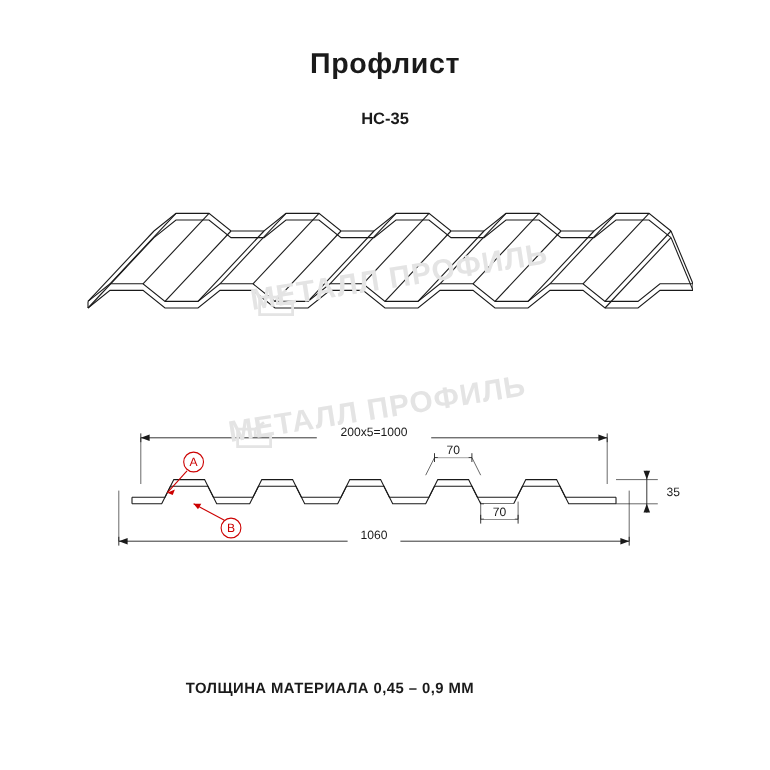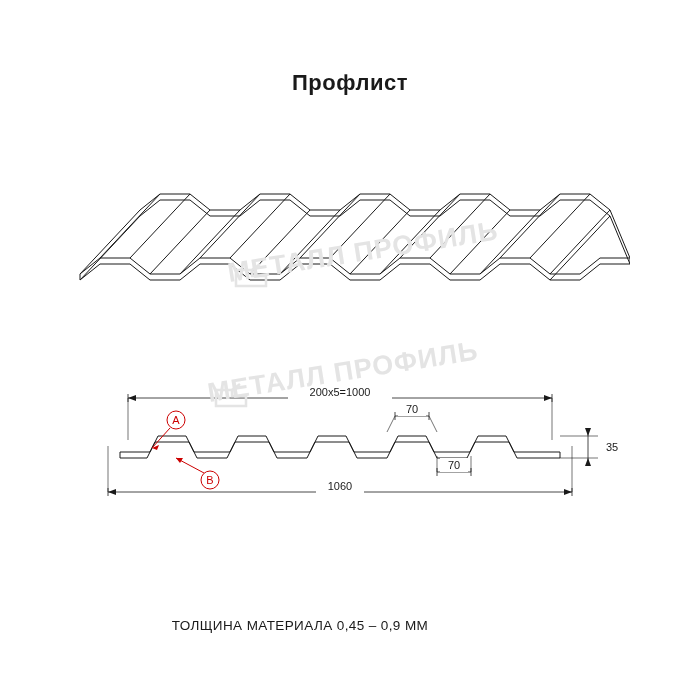--- a/index.html
+++ b/index.html
@@ -15,25 +15,25 @@
     overflow: hidden;
     position: relative;
   }
   .page {
     position: relative;
     width: 700px;
     height: 700px;
   }
   .title {
     position: absolute;
-    top: 70px;
+    top: 42px;
     left: 0;
     width: 700px;
     text-align: center;
-    font-size: 22px;
+    font-size: 26px;
     font-weight: bold;
     letter-spacing: 0.5px;
     color: #1a1a1a;
   }
   .subtitle {
     position: absolute;
     top: 100px;
     left: 0;
     width: 700px;
     text-align: center;
@@ -41,21 +41,21 @@
     font-weight: bold;
     color: #1a1a1a;
   }
   .footer-note {
     position: absolute;
     top: 618px;
     left: 0;
     width: 600px;
     text-align: center;
     font-size: 13.5px;
-    font-weight: normal;
+    font-weight: bold;
     letter-spacing: 0.4px;
     color: #1a1a1a;
   }
   .wm {
     position: absolute;
     pointer-events: none;
     user-select: none;
     color: #e4e4e4;
     font-weight: bold;
     letter-spacing: 1px;
@@ -87,20 +87,21 @@
   .draw-wrap { position: absolute; top: 380px; left: 90px; text-decoration: underline; }
   .label-red { fill: #cc0000; font-size: 11px; font-family: "Liberation Sans", sans-serif; }
   .dimtext { fill: #1a1a1a; font-size: 11px; font-family: "Liberation Sans", sans-serif; }
 </style>
 </head>
 <body>
 
 <div class="page">
 
   <div class="title">Профлист</div>
+  <div class="subtitle">НС-35</div>
 
   <div class="iso-wrap">
     <svg width="560" height="150" viewBox="0 0 560 150" fill="none" stroke="#1a1a1a" stroke-width="1">
 
       <path d="M70 40 L90 24 L120 24 L140 40 L170 40 L190 24 L220 24 L240 40 L270 40 L290 24 L320 24 L340 40 L370 40 L390 24 L420 24 L440 40 L470 40 L490 24 L520 24 L540 40"></path>
 
       <path d="M70 46 L90 30 L120 30 L140 46 L170 46 L190 30 L220 30 L240 46 L270 46 L290 30 L320 30 L340 46 L370 46 L390 30 L420 30 L440 46 L470 46 L490 30 L520 30 L540 46"></path>
 
       <path d="M10 104 L30 88 L60 88 L80 104 L110 104 L130 88 L160 88 L180 104 L210 104 L230 88 L260 88 L280 104 L310 104 L330 88 L360 88 L380 104 L410 104 L430 88 L460 88 L480 104 L510 104 L530 88 L560 88"></path>
 

